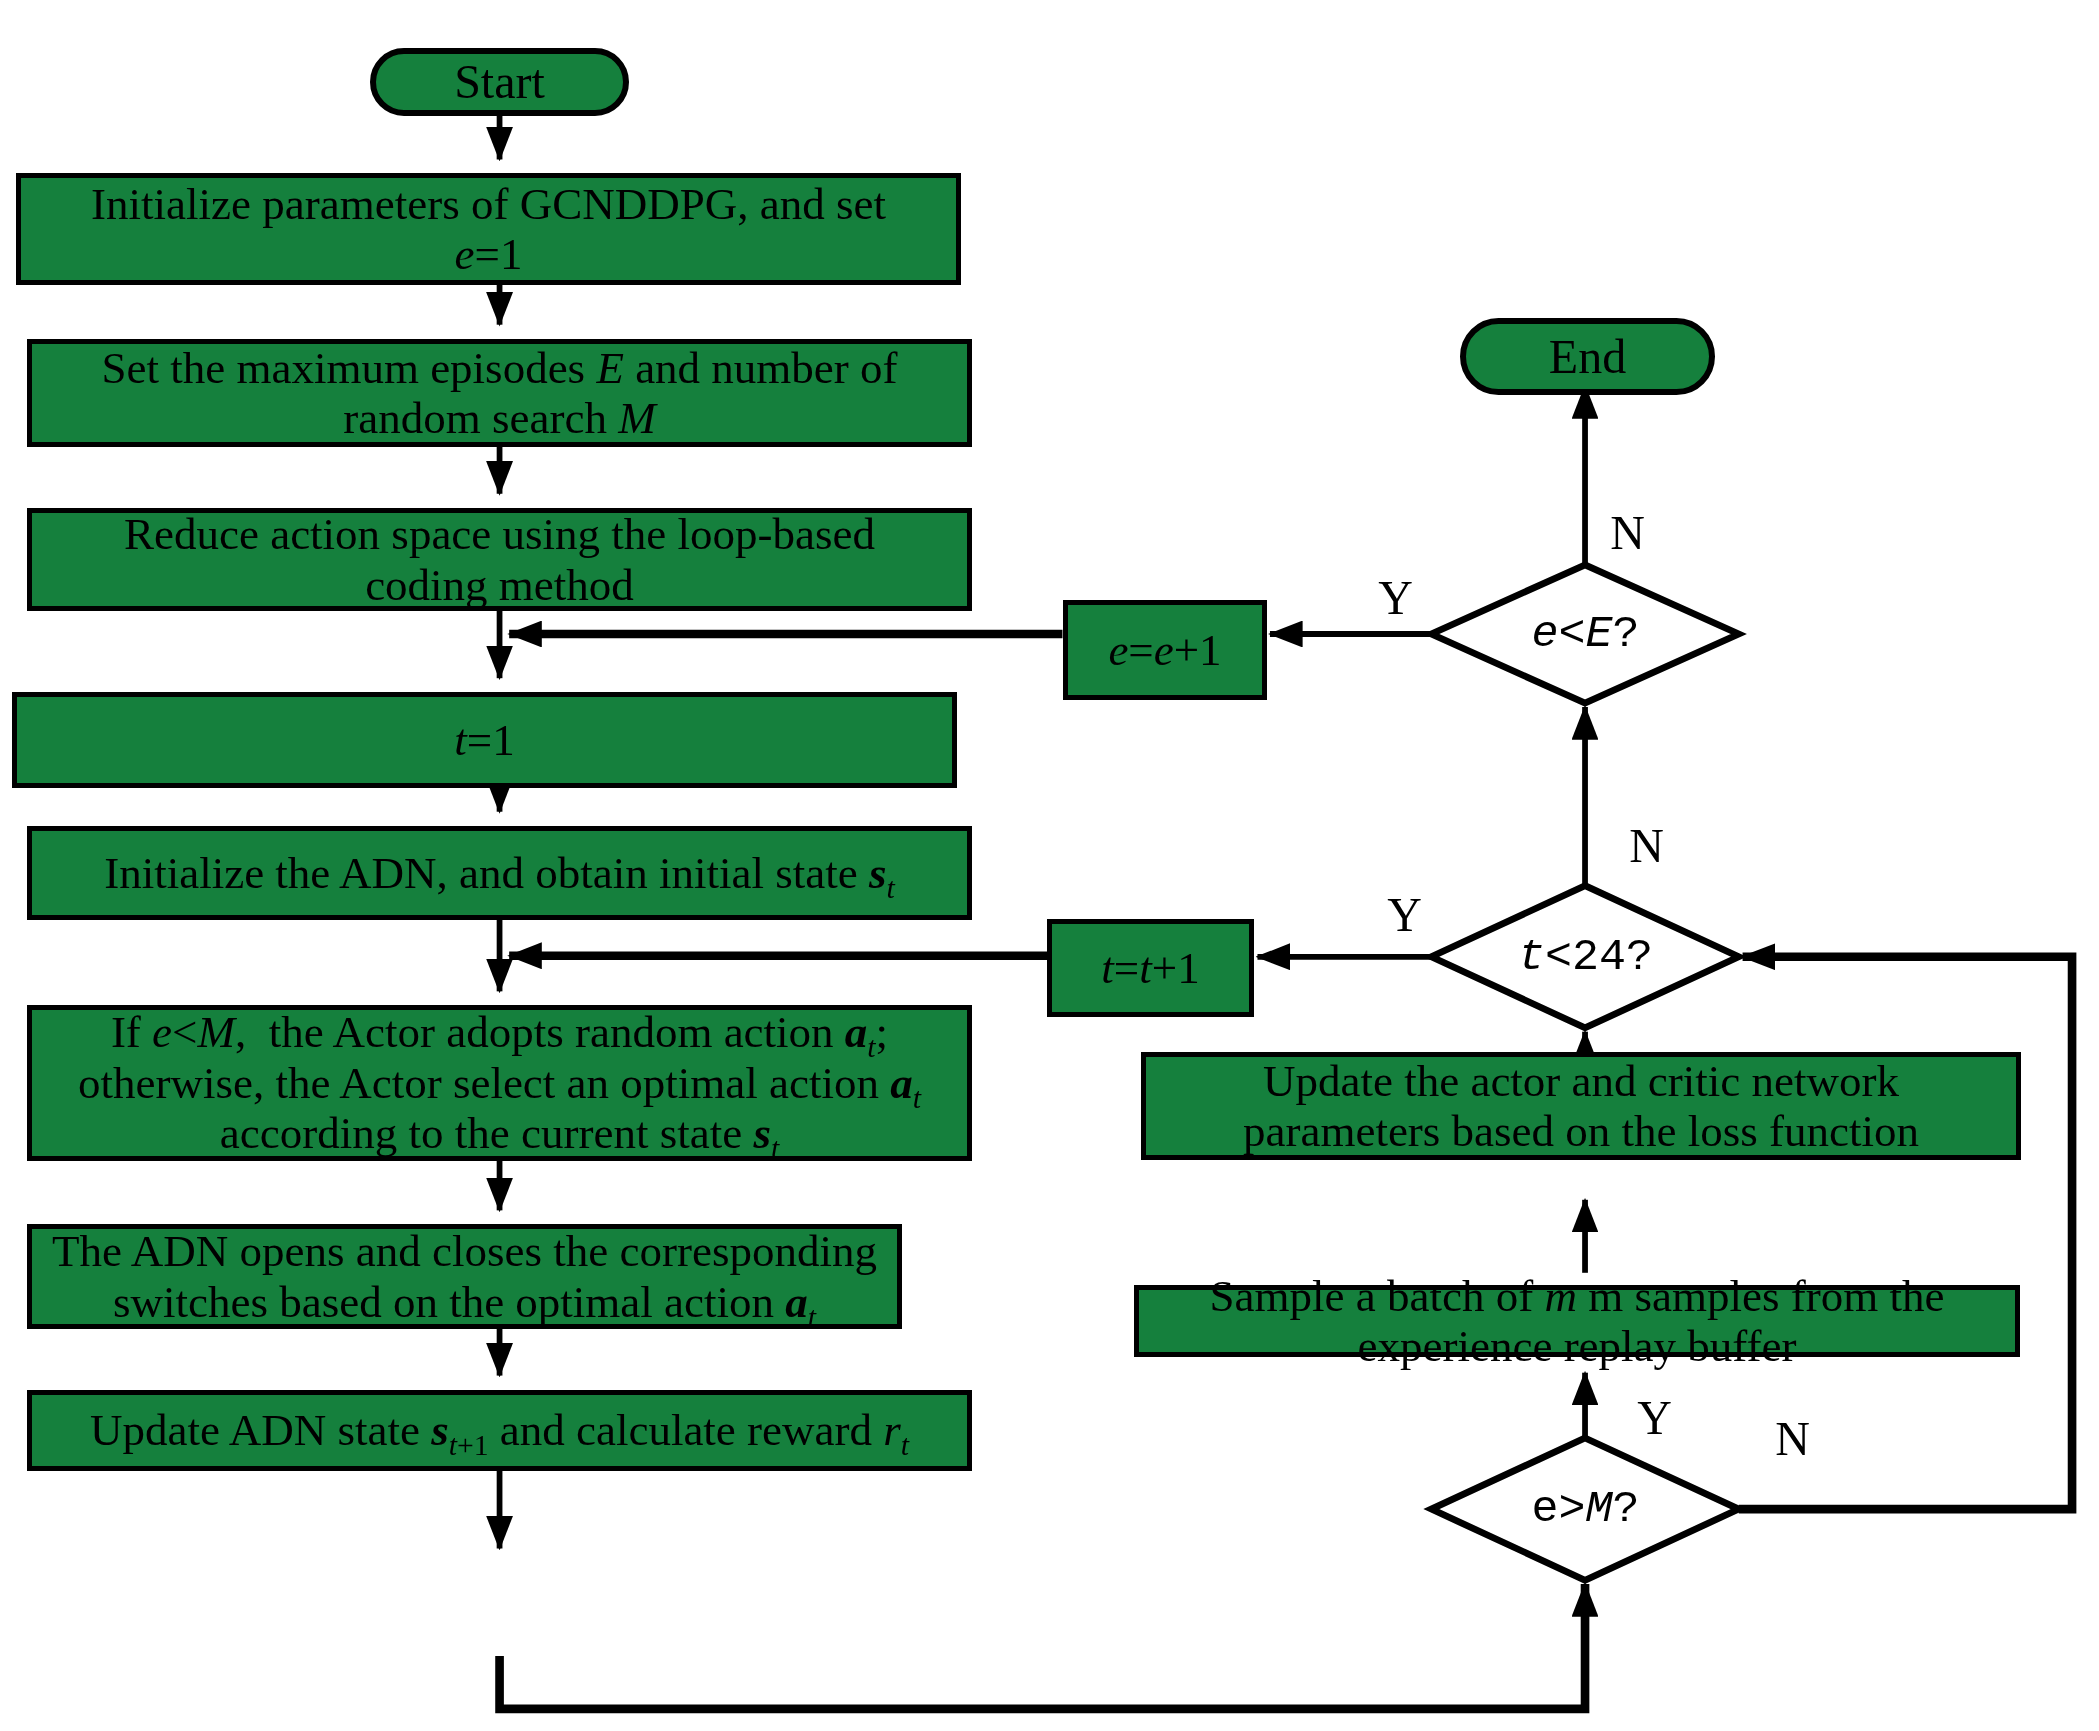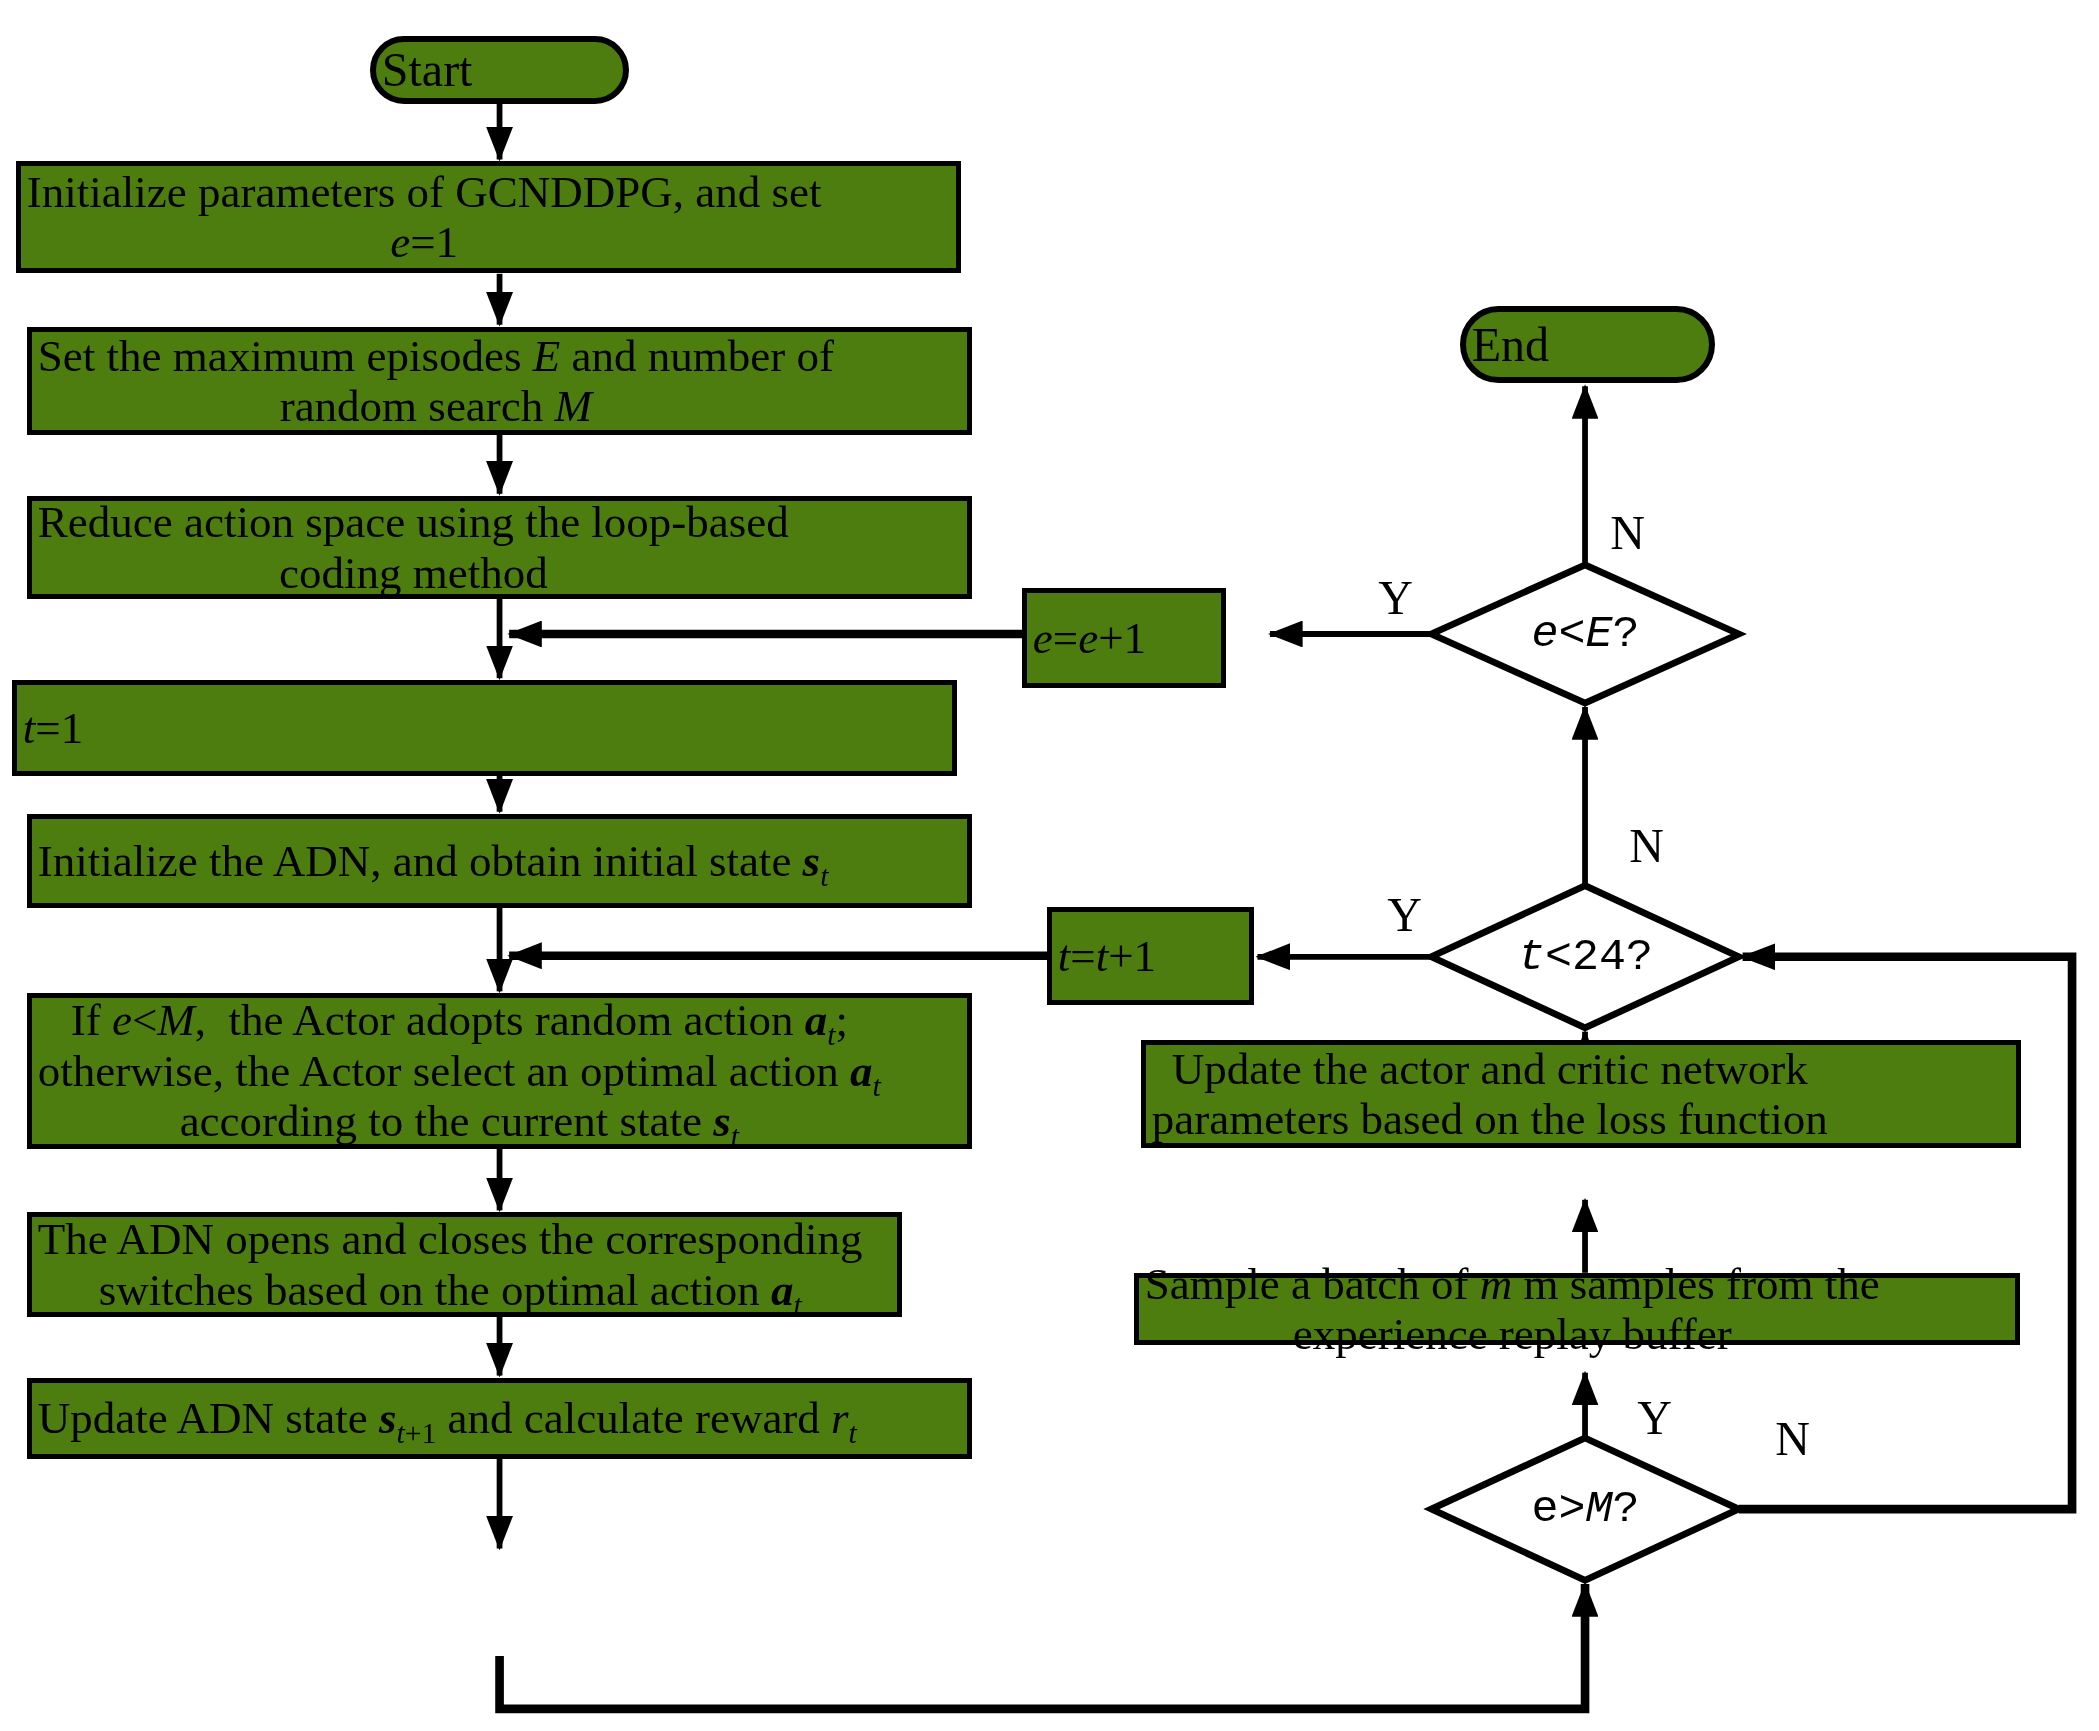--- a/index.html
+++ b/index.html
@@ -3,23 +3,23 @@
 <meta charset="utf-8">
 <style>
   html,body{margin:0;padding:0;background:#ffffff;}
   .canvas{
     position:relative;width:2099px;height:1731px;background:#ffffff;
     font-family:"Liberation Serif","DejaVu Serif",serif;color:#000;
     overflow:hidden;
   }
   svg.wires{position:absolute;left:0;top:0;}
   .node{
-    position:absolute;box-sizing:border-box;background:#4d7c0f;border:5.8px solid #000;
-    display:flex;align-items:center;justify-content:flex-start;text-align:center;
-    font-size:45px;line-height:1.12;padding:0 5.8px;
+    position:absolute;box-sizing:border-box;background:#15803d;border:5.8px solid #000;
+    display:flex;align-items:center;justify-content:center;text-align:center;
+    font-size:45px;line-height:1.12;padding:0 5.8px;margin-top:12px;
   }
   .terminator{border-radius:40px;border-width:6.7px;font-size:48px;}
   .overlay{
     position:absolute;display:flex;align-items:center;justify-content:center;
     text-align:center;font-size:45px;background:transparent;border:none;font-family:Liberation Mono, monospace;
   }
   .edge-label{
     position:absolute;width:81px;height:63px;display:flex;align-items:center;
     justify-content:center;font-size:48px;
   }
@@ -99,21 +99,21 @@
 
   <div class="node" style="left:27px;top:1378px;width:945px;height:81px">
     <span>Update ADN state <b><i>s</i></b><sub><i>t</i>+1</sub> and calculate reward <i>r</i><sub><i>t</i></sub></span>
   </div>
 
 
   <div class="node terminator" style="left:1460px;top:306px;width:255px;height:77px">
     <span>End</span>
   </div>
 
-  <div class="node" style="left:1022px;top:588px;width:204px;height:100px">
+  <div class="node" style="left:1063px;top:588px;width:204px;height:100px">
     <span><i>e</i>=<i>e</i>+1</span>
   </div>
 
   <div class="node" style="left:1047px;top:907px;width:207px;height:98px">
     <span><i>t</i>=<i>t</i>+1</span>
   </div>
 
   <div class="node" style="left:1141px;top:1040px;width:880px;height:108px">
     <span>Update the actor and critic network<br>parameters based on the loss function</span>
   </div>

